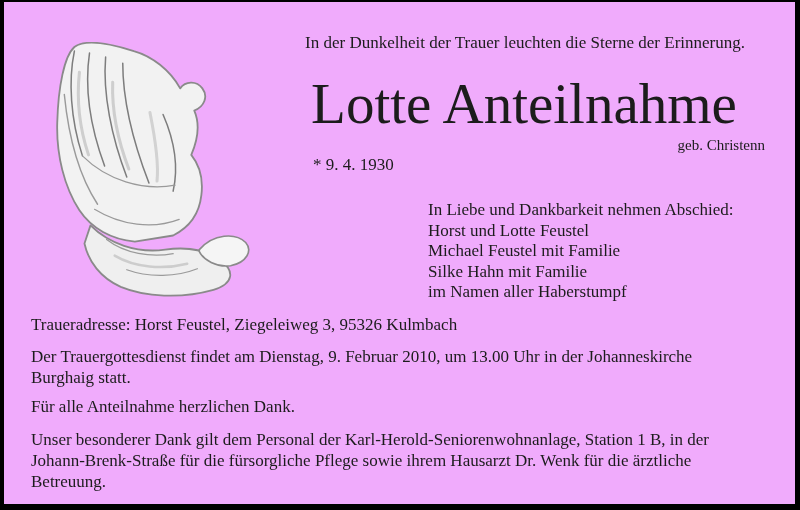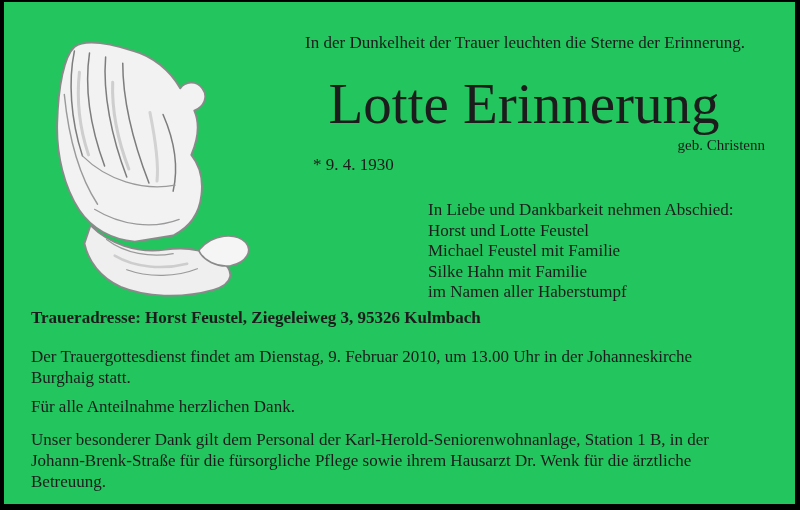--- a/index.html
+++ b/index.html
@@ -3,21 +3,21 @@
 <meta charset="utf-8">
 <style>
   * { margin: 0; padding: 0; box-sizing: border-box; }
   html, body { background: #ffffff; }
   body { font-family: "Liberation Serif", "DejaVu Serif", serif; color: #1c1c1c; }
 
   .notice {
     position: relative;
     width: 800px;
     height: 510px;
-    background: #22c55e;
+    background: #f0abfc;
     border-style: solid;
     border-color: #000000;
     border-width: 2px 5px 6px 4px;
     overflow: hidden;
   }
 
   
   .hands {
     position: absolute;
     left: 50px;
@@ -77,21 +77,21 @@
 
   
   .para {
     position: absolute;
     left: 27px;
     width: 750px;
     font-size: 17px;
     line-height: 21px;
     white-space: pre-line;
   }
-  .p-address { top: 305px; font-weight: bold; }
+  .p-address { top: 312px; }
   .p-service { top: 344px; }
   .p-thanks  { top: 394px; }
   .p-special { top: 427px; }
 </style>
 </head>
 <body>
 
 <div class="notice">
 
   <svg class="hands" viewBox="0 0 200 258" xmlns="http://www.w3.org/2000/svg" aria-hidden="true">
@@ -139,21 +139,21 @@
                C161,224 148,216 144,208 Z" fill="#f5f5f5" stroke="#8a8a8a" stroke-width="1.6"></path>
 
       <path d="M52,196 C70,210 96,214 118,210" fill="none" stroke="#9a9a9a" stroke-width="1.3"></path>
       <path d="M72,226 C94,234 122,233 142,225" fill="none" stroke="#9a9a9a" stroke-width="1.3"></path>
       <path d="M60,212 C80,224 108,226 132,220" fill="none" stroke="#c4c4c4" stroke-width="2.4" opacity="0.8"></path>
     </g>
   </svg>
 
   <div class="motto">In der Dunkelheit der Trauer leuchten die Sterne der Erinnerung.</div>
 
-  <div class="name">Lotte Erinnerung</div>
+  <div class="name">Lotte Anteilnahme</div>
 
   <div class="maiden">geb. Christenn</div>
 
   <div class="dates">
     <span>* 9. 4. 1930</span>
   </div>
 
   <div class="farewell">
     <div>In Liebe und Dankbarkeit nehmen Abschied:</div>
     <div>Horst und Lotte Feustel</div>

